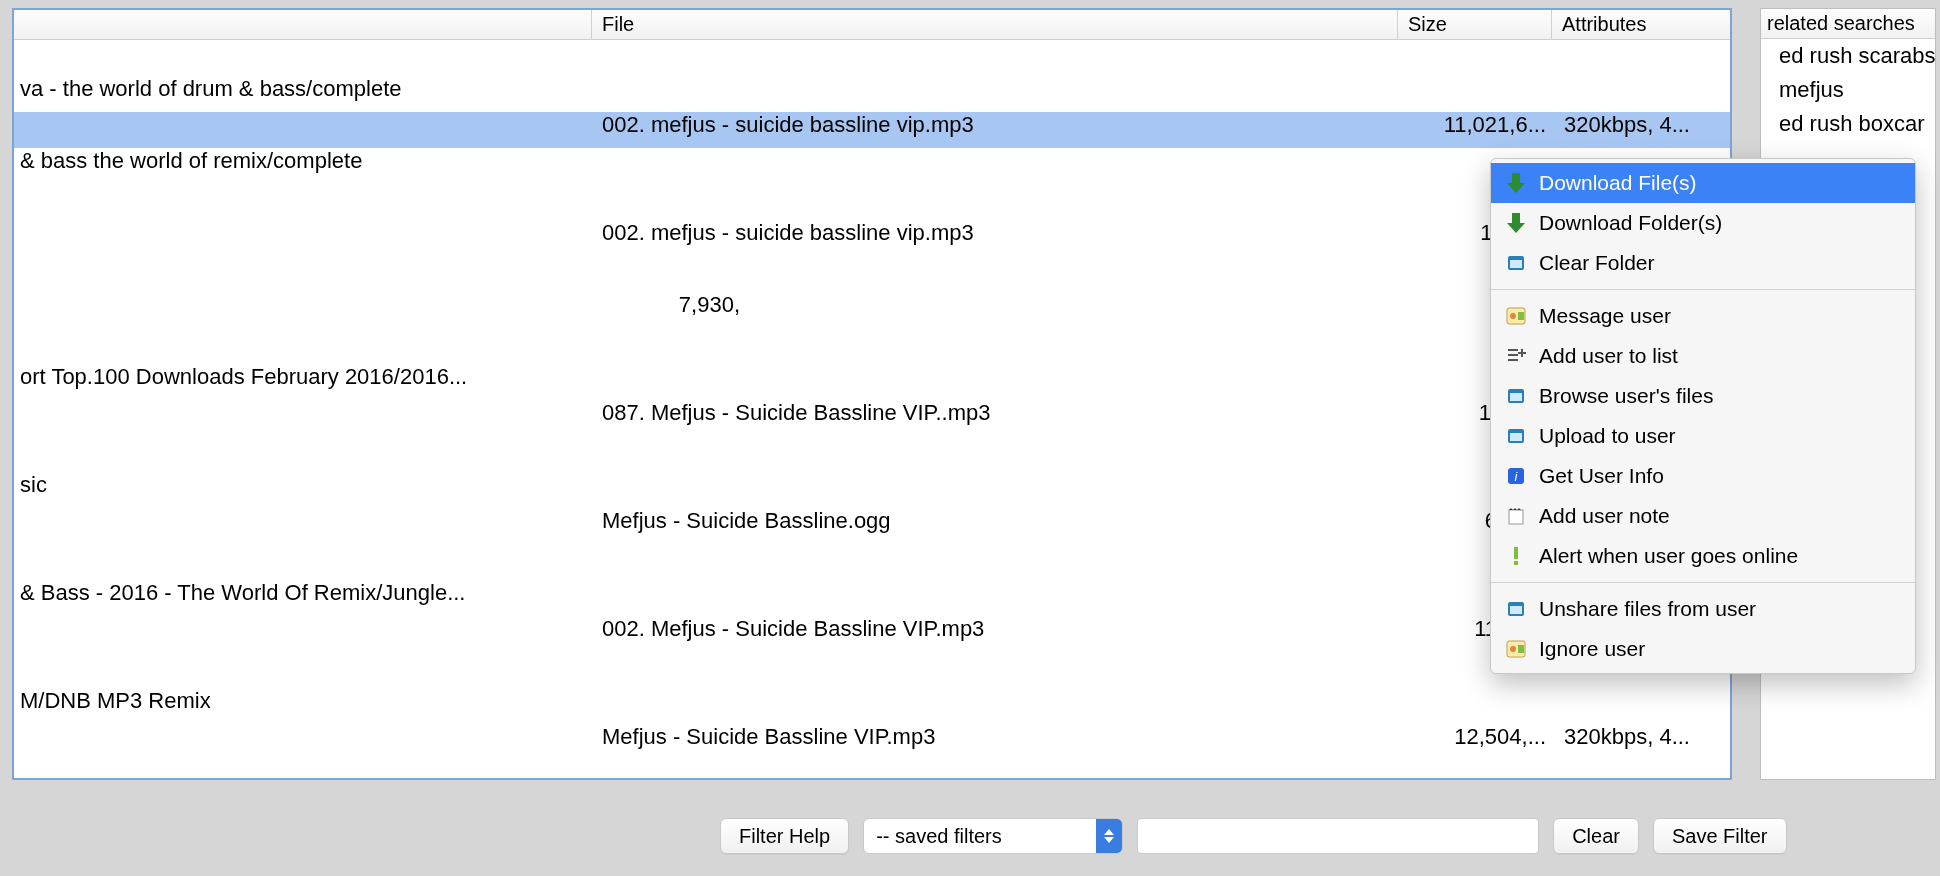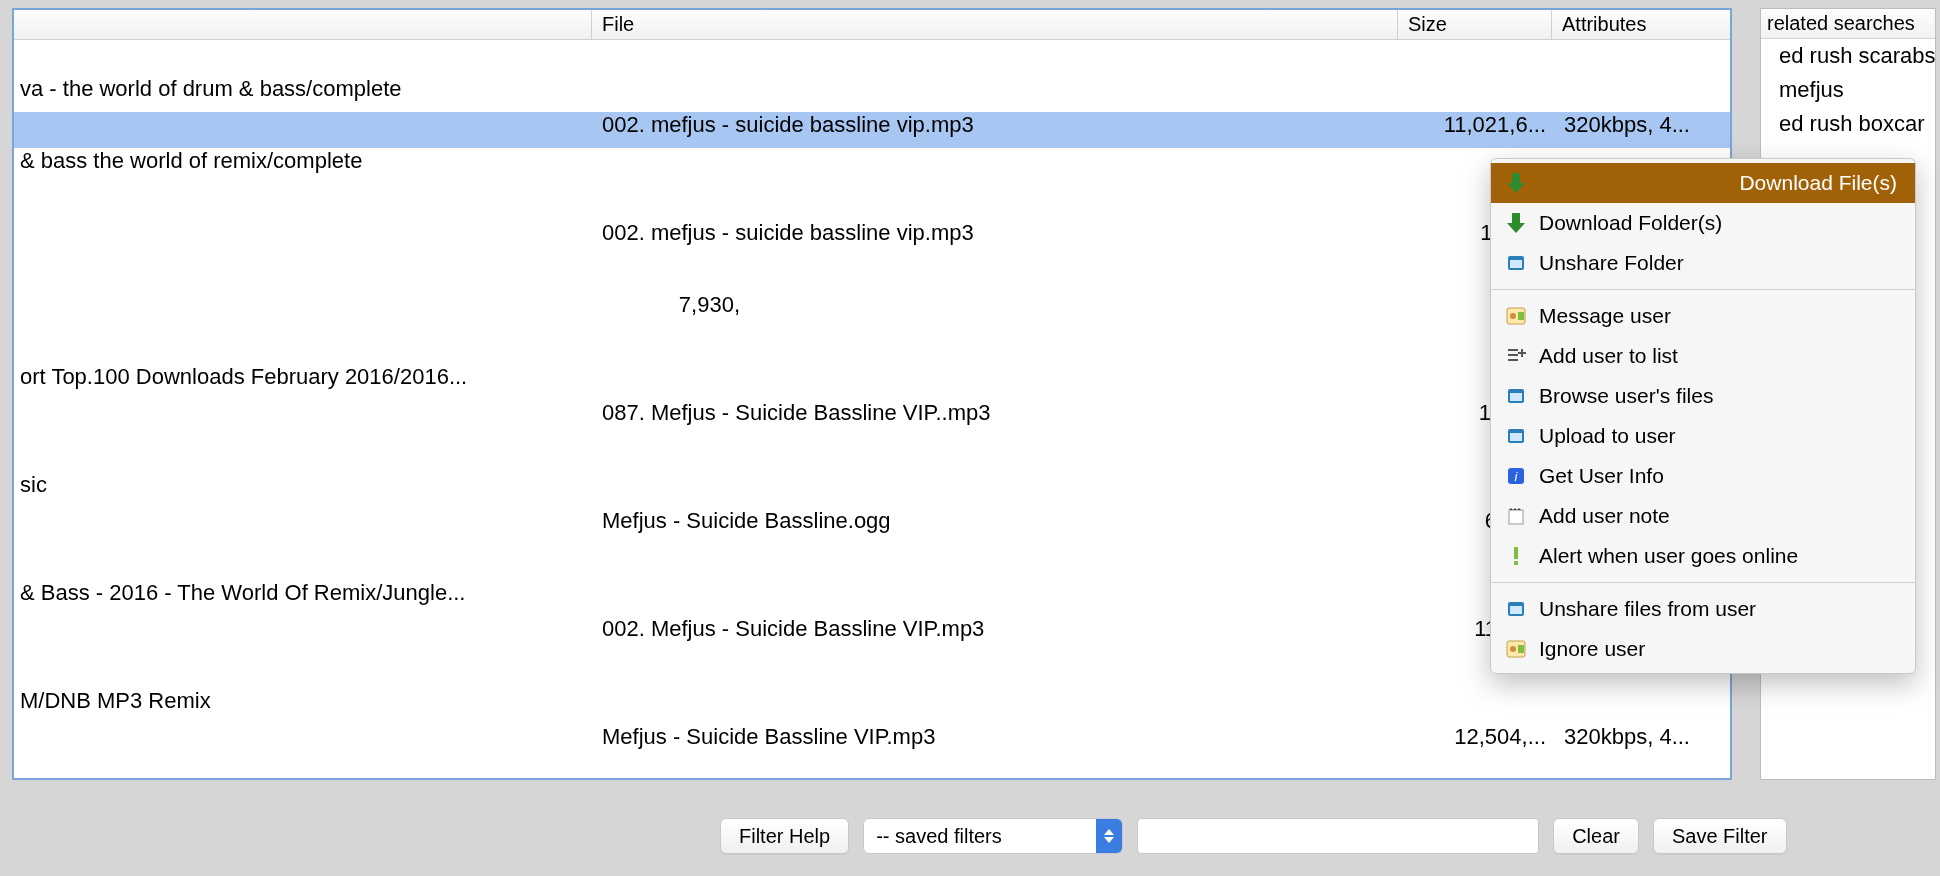--- a/index.html
+++ b/index.html
@@ -104,23 +104,22 @@
     }
     .menu-item {
       display: flex;
       align-items: center;
       height: 40px;
       padding: 0 18px 0 14px;
       gap: 12px;
       white-space: nowrap;
     }
     .menu-item.selected {
-      background: #a16207;
+      background: #3b82f6;
       color: white;
-      justify-content: space-between;
     }
     .menu-sep {
       height: 1px;
       background: #d0d0d0;
       margin: 6px 0;
     }
     .menu-icon {
       width: 22px;
       height: 22px;
       display: flex;
@@ -317,21 +316,21 @@
     </span>
     <span>Download Folder(s)</span>
   </div>
   <div class="menu-item">
     <span class="menu-icon">
       <svg width="20" height="18" viewBox="0 0 20 18">
           <rect class="ico-folder-blue" x="2" y="2" width="16" height="14" rx="2"></rect>
           <rect fill="#cfeaff" x="4" y="6" width="12" height="8"></rect>
         </svg>
     </span>
-    <span>Unshare Folder</span>
+    <span>Clear Folder</span>
   </div>
   <div class="menu-sep"></div>
   <div class="menu-item">
     <span class="menu-icon">
       <svg width="20" height="18" viewBox="0 0 20 18">
           <rect fill="#ffe9a8" x="1" y="1" width="18" height="16" rx="2" stroke="#c0a050"></rect>
           <circle fill="#d28c3c" cx="7" cy="9" r="3"></circle>
           <rect fill="#7fbf3f" x="12" y="5" width="6" height="8"></rect>
         </svg>
     </span>

